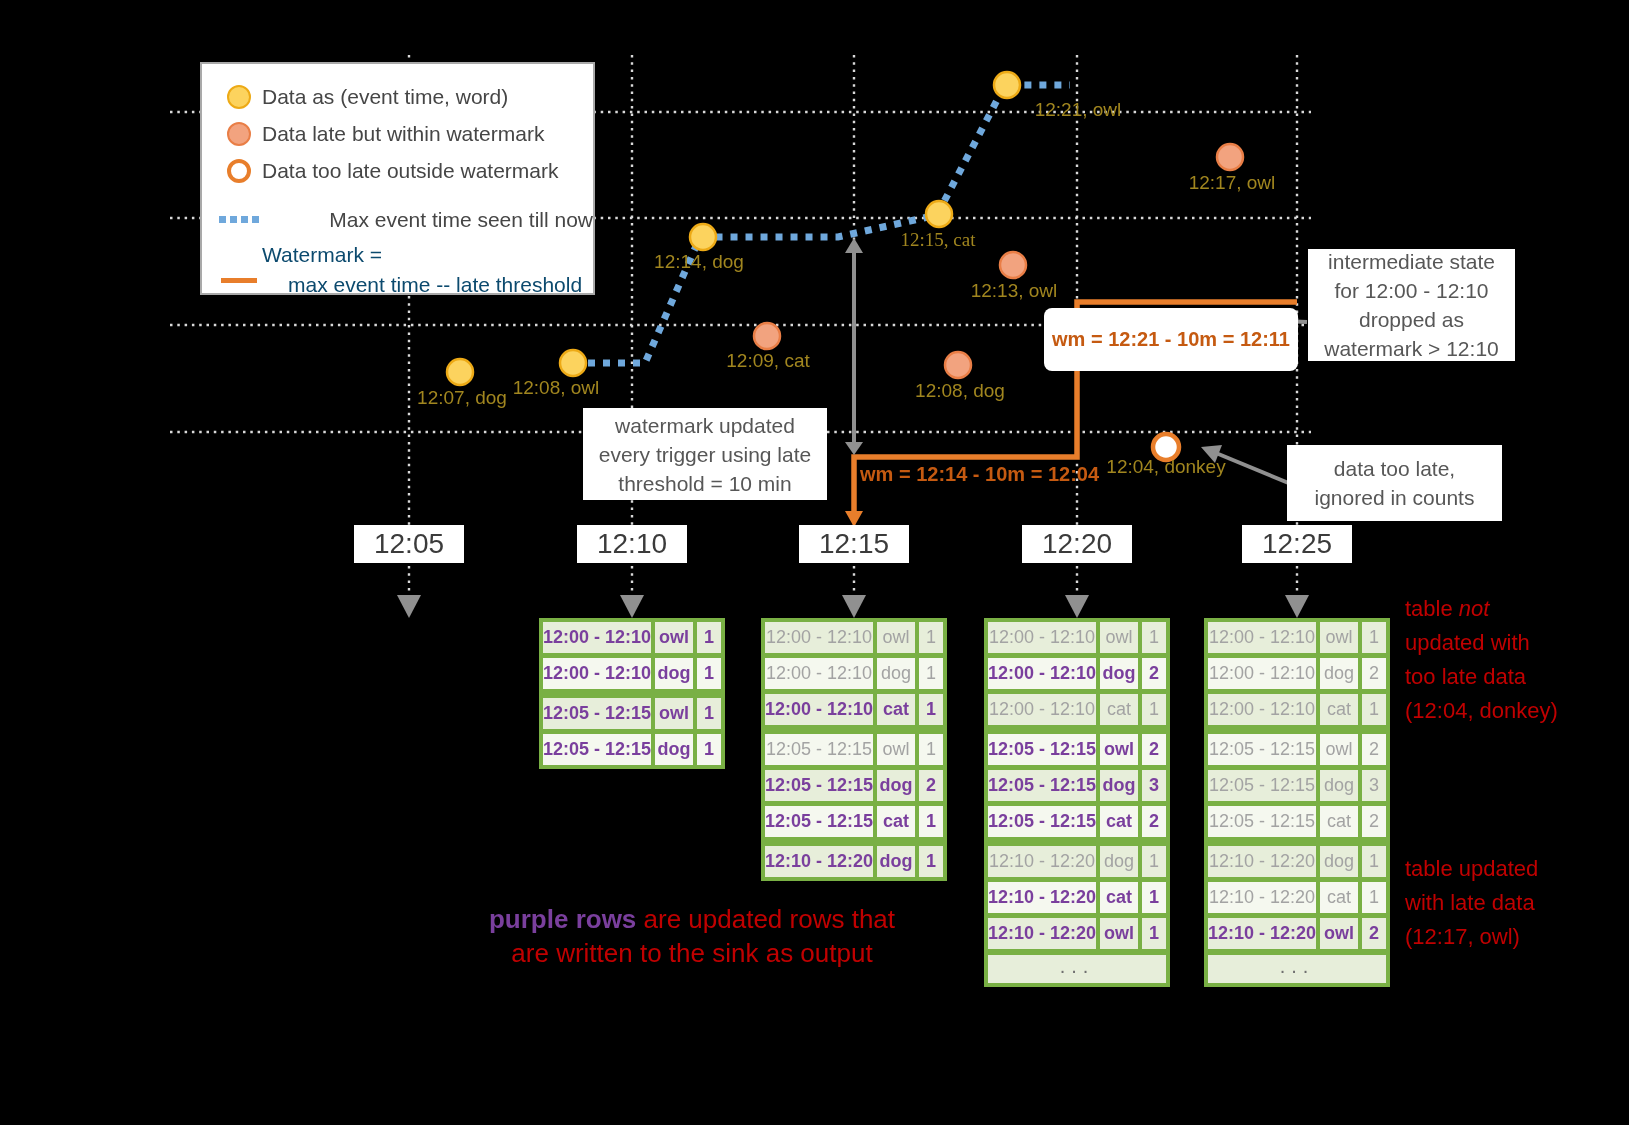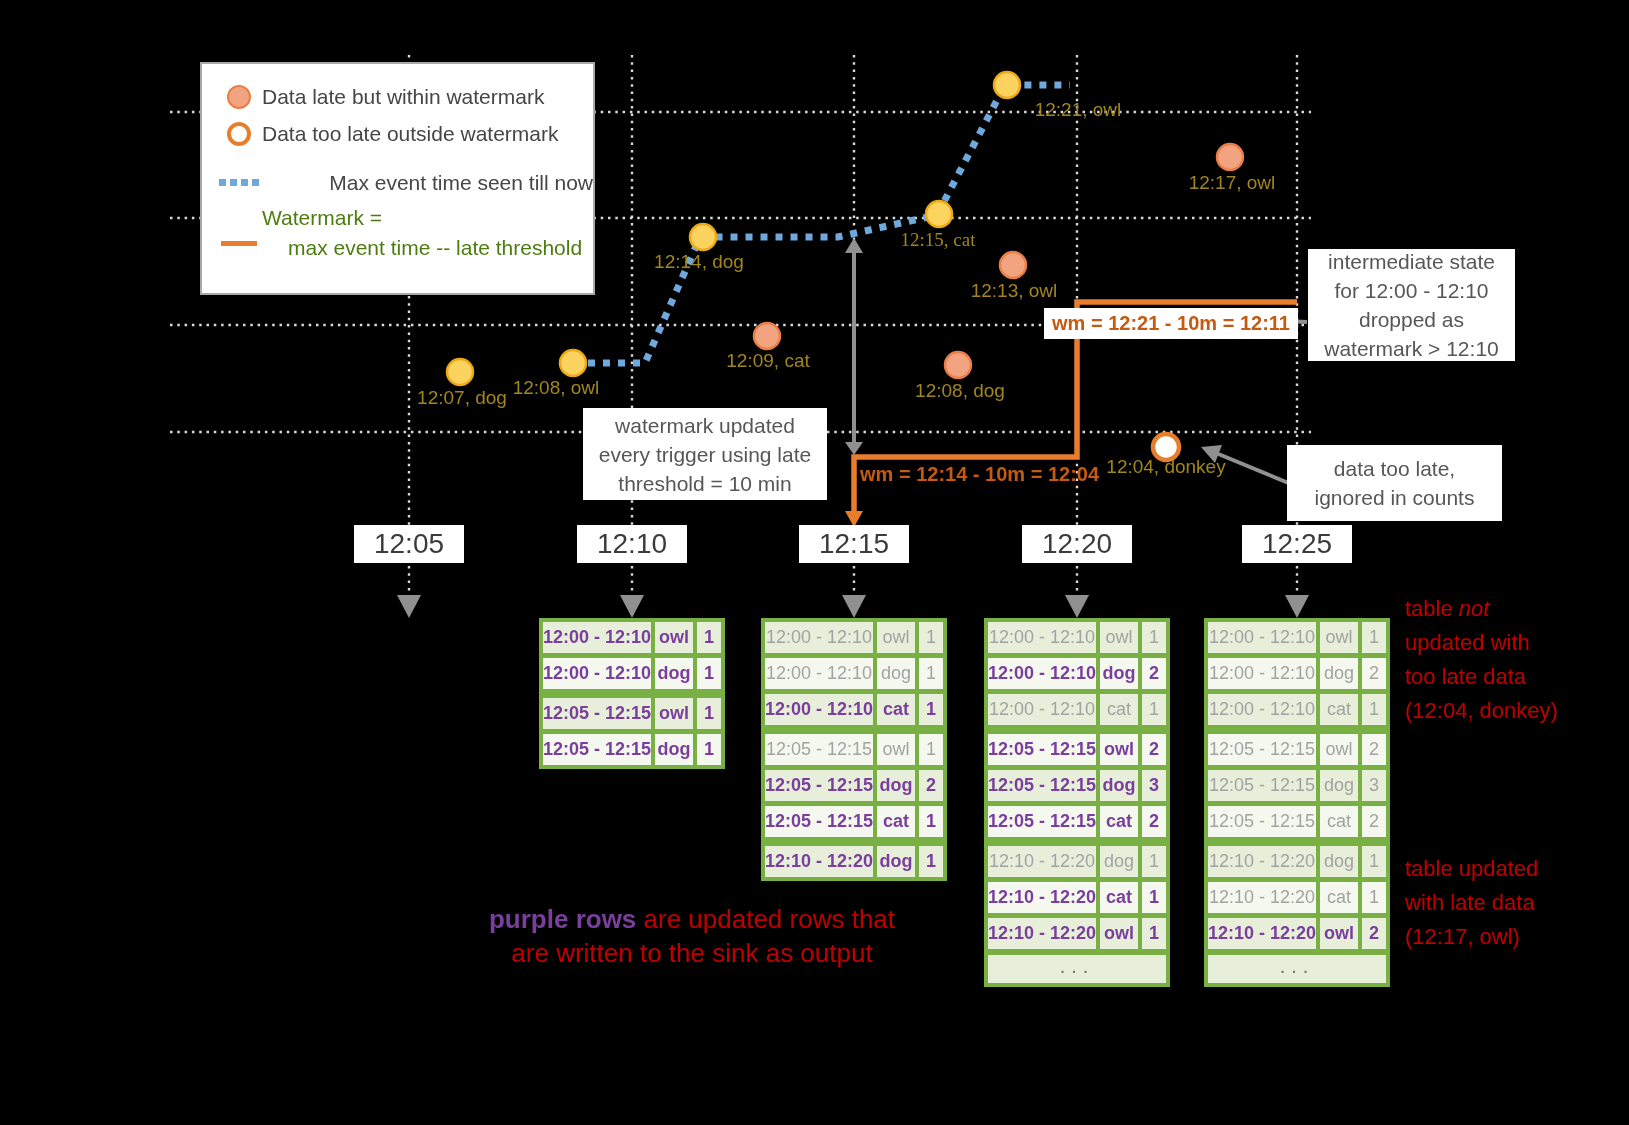--- a/index.html
+++ b/index.html
@@ -18,34 +18,34 @@
   .lg-row.gap{margin-top:12px;justify-content:space-between;}
   .sw{width:46px;display:flex;justify-content:center;flex:none;}
   .dot{width:24px;height:24px;border-radius:50%;box-sizing:border-box;}
   .dot.ontime{background:var(--yellow-fill);border:2.5px solid var(--yellow-stroke);}
   .dot.late{background:var(--salmon-fill);border:2.5px solid var(--salmon-stroke);}
   .dot.toolate{background:#fff;border:4.5px solid var(--orange);}
   .swblue{width:40px;height:7px;background:repeating-linear-gradient(90deg,var(--blue) 0 7px,transparent 7px 11px);}
   .sworange{width:36px;height:5px;background:var(--orange);}
   .lg-wm{display:flex;align-items:flex-start;margin-top:2px;}
   .lg-wm .sw{margin-top:38px;}
-  .lg-wm .two{color:#4d7c0f;font-size:21px;line-height:30px;}
+  .lg-wm .two{color:#0c4a6e;font-size:21px;line-height:30px;}
   .lg-wm .two .l2{padding-left:26px;}
 
   
   .tick{position:absolute;width:110px;height:38px;background:#fff;z-index:4;
         color:#3b3b3b;font-size:28px;text-align:center;line-height:38px;}
 
   
   .plabel{position:absolute;transform:translateX(-50%);white-space:nowrap;z-index:3;
           color:var(--gold);font-size:19px;}
 
   
   .wmlabel{position:absolute;color:var(--wm-text);font-size:20px;font-weight:600;white-space:nowrap;z-index:4;}
-  .wmlabel.boxed{background:#fff;padding:2px 8px;line-height:27px;}
+  .wmlabel.boxed{background:#fff;padding:18px 8px;line-height:27px;border-radius:8px;}
 
   
   .callout{position:absolute;background:#fff;z-index:6;color:#575757;font-size:21px;line-height:29px;
            text-align:center;display:flex;flex-direction:column;justify-content:center;box-sizing:border-box;}
 
   
   .dtable{position:absolute;z-index:4;width:178px;background:var(--green);border:4px solid var(--green);}
   .trow{display:flex;margin-top:5px;}
   .trow.first{margin-top:0;}
   .trow.grp{margin-top:9px;}
@@ -112,20 +112,26 @@
         <line x1="1307" y1="322" x2="1284" y2="321" class="garrow"></line>
         <polygon points="1286,313 1286,329 1268,321" fill="#909090"></polygon>
         <line x1="1303" y1="489" x2="1216" y2="453" class="garrow"></line>
         <polygon points="1201,447 1222,445 1215,463" fill="#909090"></polygon>
       </g>
   </svg>
 
   <div id="legend">
       <div class="lg-row">
         <div class="sw">
+          <div class="dot ontime"></div>
+        </div>
+        <div class="lbl">Data as (event time, word)</div>
+      </div>
+      <div class="lg-row">
+        <div class="sw">
           <div class="dot late"></div>
         </div>
         <div class="lbl">Data late but within watermark</div>
       </div>
       <div class="lg-row">
         <div class="sw">
           <div class="dot toolate"></div>
         </div>
         <div class="lbl">Data too late outside watermark</div>
       </div>

